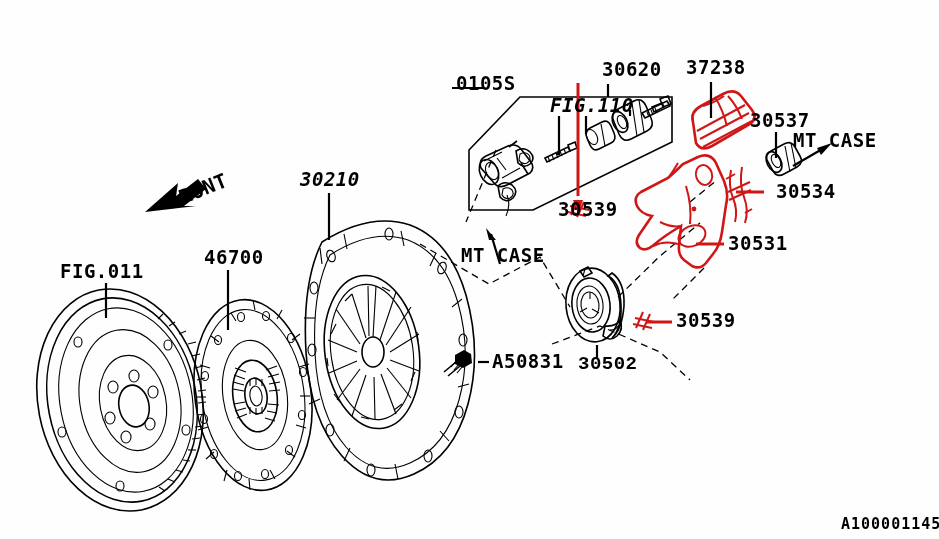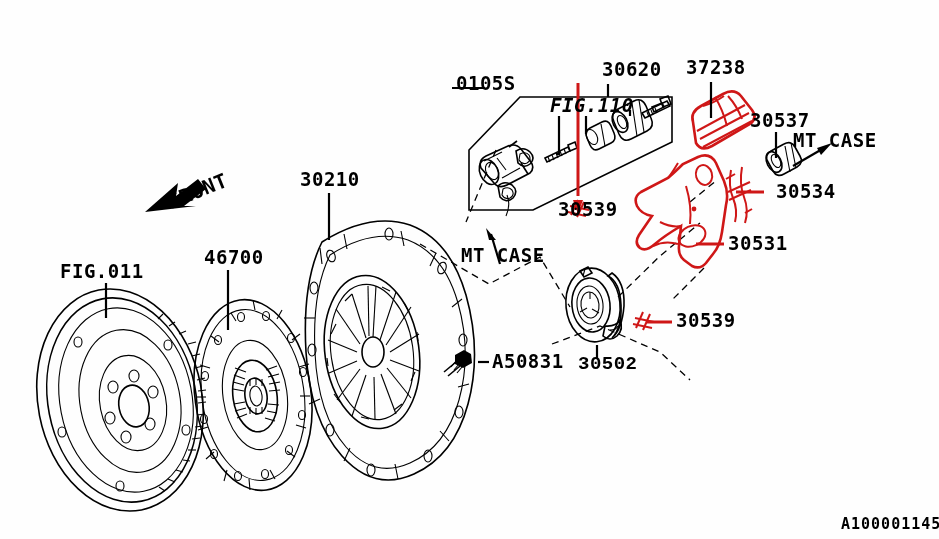--- a/index.html
+++ b/index.html
@@ -438,21 +438,21 @@
     </g>
 
   </svg>
 
   <div class="lbl lbl-front" style="left:172px; top:192px;">FRONT</div>
 
   <div class="lbl" style="left:60px; top:262px;">FIG.011</div>
 
   <div class="lbl" style="left:204px; top:248px;">46700</div>
 
-  <div class="lbl" style="left:300px; top:170px;">30210</div>
+  <div class="lbl" style="left:300px; top:170px;font-style:italic;">30210</div>
 
   <div class="lbl" style="left:410px; top:74px;margin-left:46px;">0105S</div>
 
   <div class="lbl" style="left:602px; top:60px;">30620</div>
 
   <div class="lbl" style="left:550px; top:96px;font-style:italic;">FIG.110</div>
 
   <div class="lbl" style="left:461px; top:246px;">MT CASE</div>
 
   <div class="lbl" style="left:793px; top:131px;">MT CASE</div>

